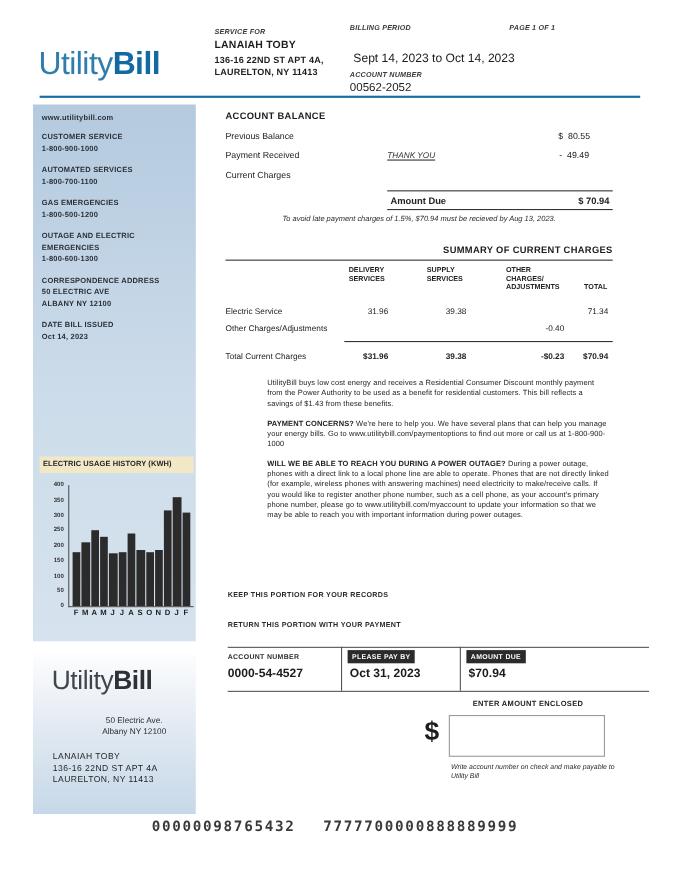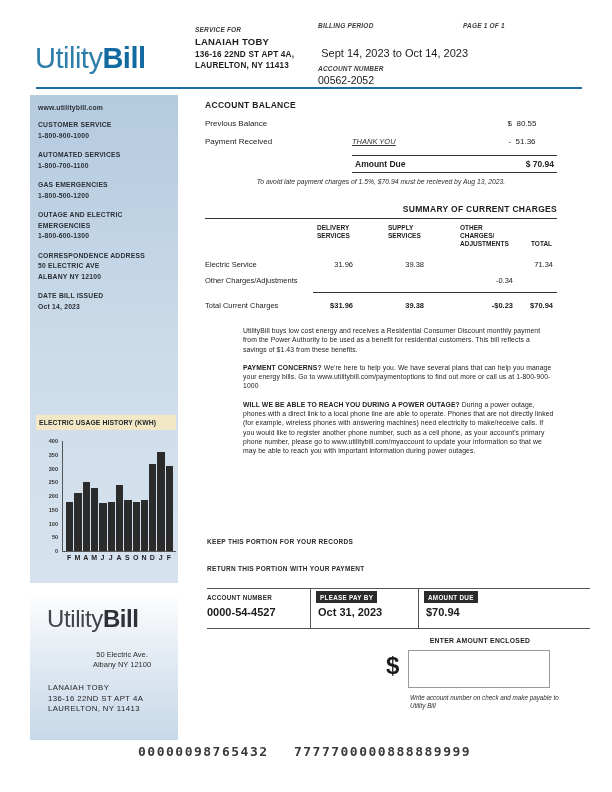--- a/index.html
+++ b/index.html
@@ -210,21 +210,26 @@
     <div class="section-title">ACCOUNT BALANCE</div>
 
     <div class="ab-row">
       <div class="ab-label">Previous Balance</div>
       <div class="ab-note"></div>
       <div class="ab-amt">$  80.55</div>
     </div>
     <div class="ab-row">
       <div class="ab-label">Payment Received</div>
       <div class="ab-note">THANK YOU</div>
-      <div class="ab-amt">-  51.36</div>
+      <div class="ab-amt">-  49.49</div>
+    </div>
+    <div class="ab-row">
+      <div class="ab-label">Current Charges</div>
+      <div class="ab-note"></div>
+      <div class="ab-amt"></div>
     </div>
 
     <div class="ab-due">
       <span>Amount Due</span>
       <span>$ 70.94</span>
     </div>
     <div class="late-note">To avoid late payment charges of 1.5%, $70.94 must be recieved by Aug 13, 2023.</div>
 
     <div class="section-title sum-title">SUMMARY OF CURRENT CHARGES</div>
     <div class="sum-rule"></div>
@@ -247,21 +252,21 @@
 
       <div class="rt">Electric Service</div>
       <div class="rt num">31.96</div>
       <div class="rt num">39.38</div>
       <div class="rt num"></div>
       <div class="rt num">71.34</div>
 
       <div class="rt2">Other Charges/Adjustments</div>
       <div class="rt2 num"></div>
       <div class="rt2 num"></div>
-      <div class="rt2 num">-0.34</div>
+      <div class="rt2 num">-0.40</div>
       <div class="rt2 num"></div>
     </div>
 
     <div class="sum-rule2"></div>
 
     <div class="total-grid">
       <div>Total Current Charges</div>
       <div class="num">$31.96</div>
       <div class="num">39.38</div>
       <div class="num">-$0.23</div>

